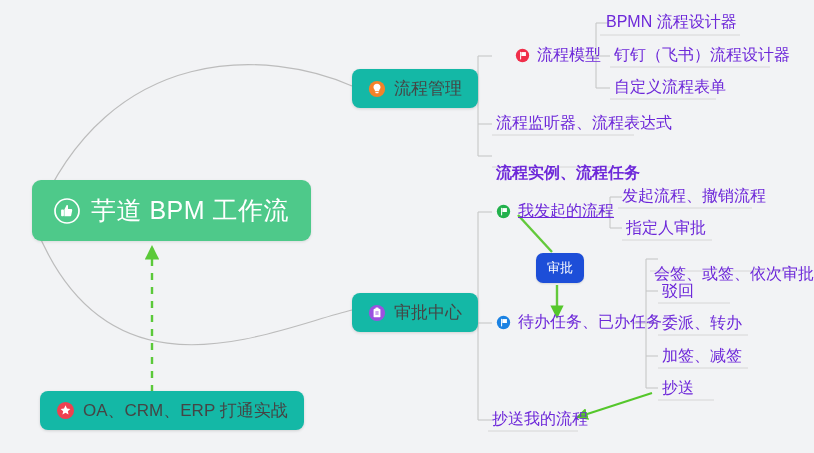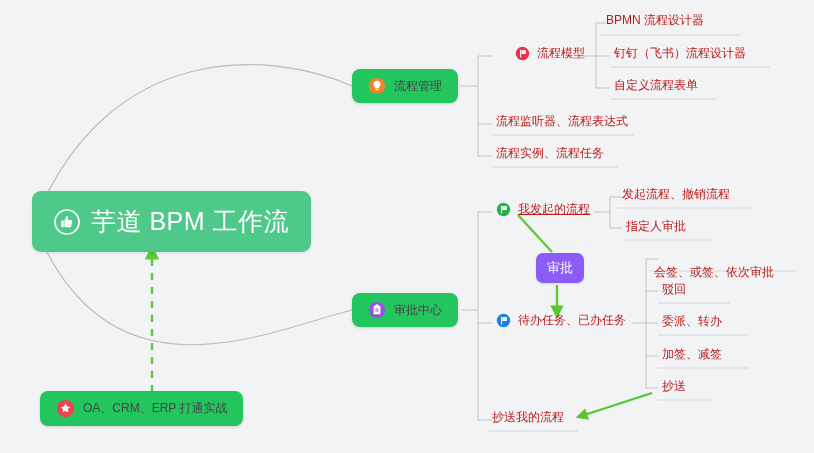--- a/index.html
+++ b/index.html
@@ -29,52 +29,52 @@
   
   .node {
     position: absolute;
     display: flex;
     align-items: center;
     box-sizing: border-box;
     white-space: nowrap;
   }
 
   .card {
-    background: #22c55e;
+    background: #14b8a6;
     border-radius: 8px;
     box-shadow: 0 1px 3px rgba(0,0,0,0.14);
     padding: 8px 16px;
     gap: 8px;
     color: #454545;
-    font-size: 12px;
+    font-size: 17px;
   }
 
   .root {
     background: #4ec98a;
     border-radius: 9px;
     padding: 14px 22px;
     gap: 11px;
     color: #ffffff;
     font-size: 25px;
     letter-spacing: 0.5px;
     box-shadow: 0 1px 3px rgba(0,0,0,0.10);
   }
 
   
   .leaf {
-    font-size: 12px;
-    color: #b91c1c;
+    font-size: 16px;
+    color: #6d28d9;
     gap: 7px;
     padding: 2px 6px 5px 4px;
   }
 
   
   .chip {
     position: absolute;
-    background: #8b5cf6;
+    background: #1d4ed8;
     color: #ffffff;
     font-size: 13px;
     border-radius: 7px;
     padding: 6px 11px;
     display: flex;
     align-items: center;
     box-shadow: 0 1px 2px rgba(0,0,0,0.12);
   }
 
   
@@ -152,21 +152,21 @@
 
     <path d="M 518 215 L 552 252" fill="none" stroke="#63c93b" stroke-width="2.4"></path>
 
     <path d="M 557 285 L 557 316" fill="none" stroke="#63c93b" stroke-width="2.4" marker-end="url(#ah)"></path>
 
     <path d="M 652 393 L 578 417" fill="none" stroke="#55c72b" stroke-width="2.2" marker-end="url(#ah)"></path>
 
     <path d="M 152 392 L 152 248" fill="none" stroke="#5bc939" stroke-width="2.4" stroke-dasharray="7 7" marker-end="url(#ah2)"></path>
   </svg>
 
-  <div class="node root" style="left:32px; top:191px;">
+  <div class="node root" style="left:32px; top:180px;">
     <span class="ico">
       <svg width="26" height="26" viewBox="0 0 26 26">
         <circle cx="13" cy="13" r="12" fill="none" stroke="#ffffff" stroke-width="1.7"></circle>
         <path d="M10.4 11.6 L12.4 7.4 C12.7 6.7 14 6.9 14 7.9 L14 11.1 L17.1 11.1
                  C17.9 11.1 18.4 11.8 18.2 12.5 L17.2 17.2 C17.1 17.8 16.6 18.2 16 18.2
                  L10.4 18.2 Z" fill="#ffffff"></path>
         <rect x="7.1" y="11.6" width="2.8" height="6.6" rx="0.8" fill="#ffffff"></rect>
       </svg>
     </span>
     <span>芋道 BPM 工作流</span>
@@ -204,21 +204,21 @@
         <path d="M7.6 4.9 L13.1 4.9 L13.1 9.6 L7.6 9.6 Z" fill="#ffffff"></path>
       </svg>
     </span>
     <span>流程模型</span>
   </div>
 
   <div class="node leaf" style="left:492px; top:111px;">
     <span>流程监听器、流程表达式</span>
   </div>
 
-  <div class="node leaf" style="left:492px; top:143px;">
+  <div class="node leaf" style="left:492px; top:161px;font-weight:bold;">
     <span>流程实例、流程任务</span>
   </div>
 
   <div class="node leaf" style="left:602px; top:10px;">
     <span>BPMN 流程设计器</span>
   </div>
 
   <div class="node leaf" style="left:610px; top:43px;">
     <span>钉钉（飞书）流程设计器</span>
   </div>

